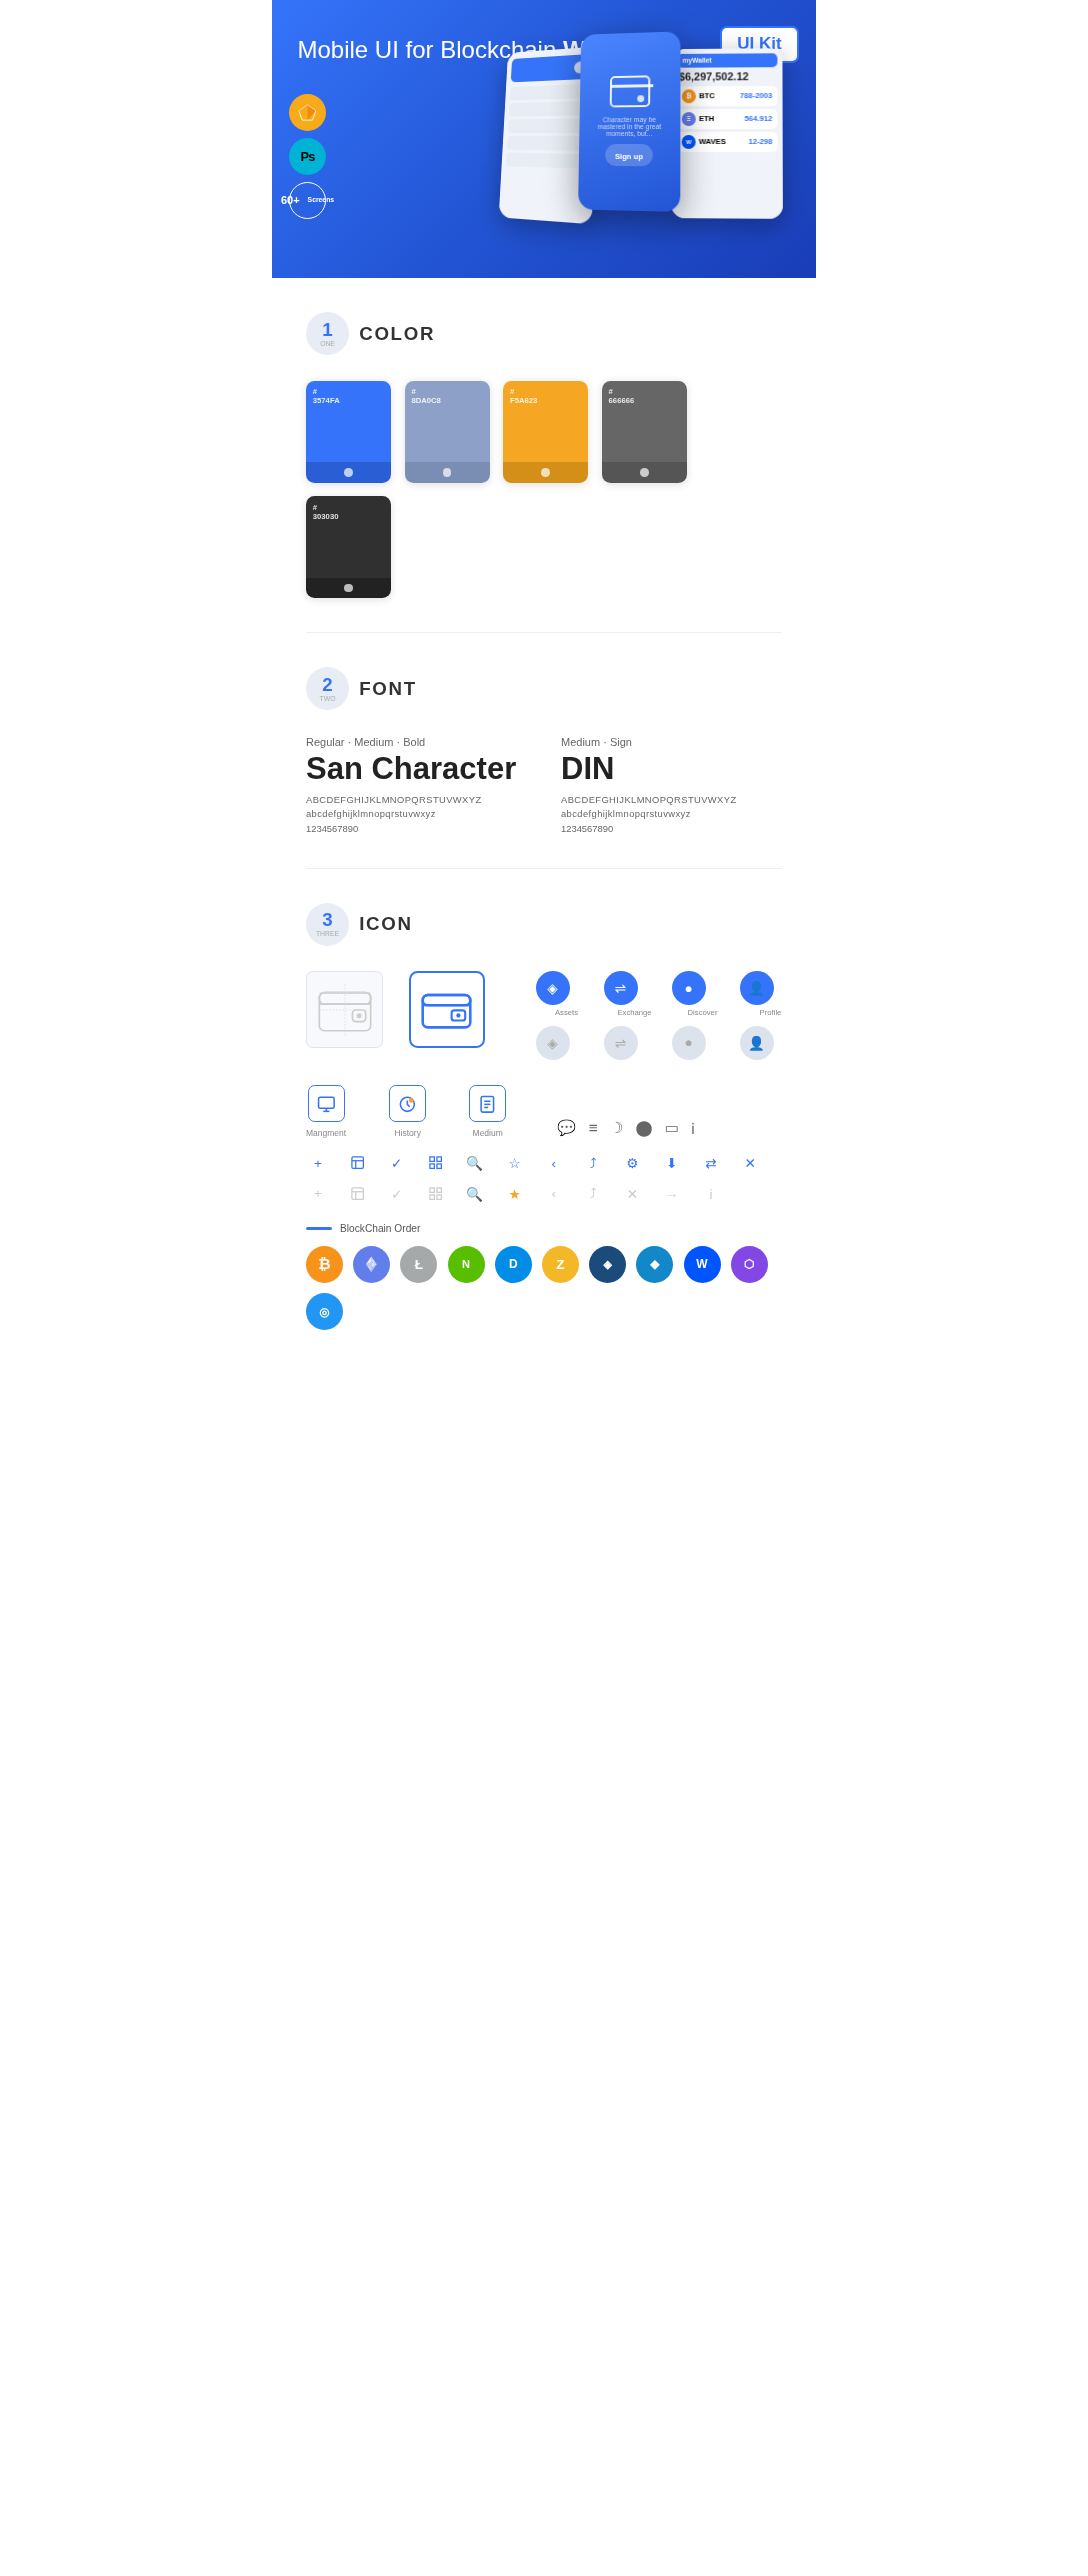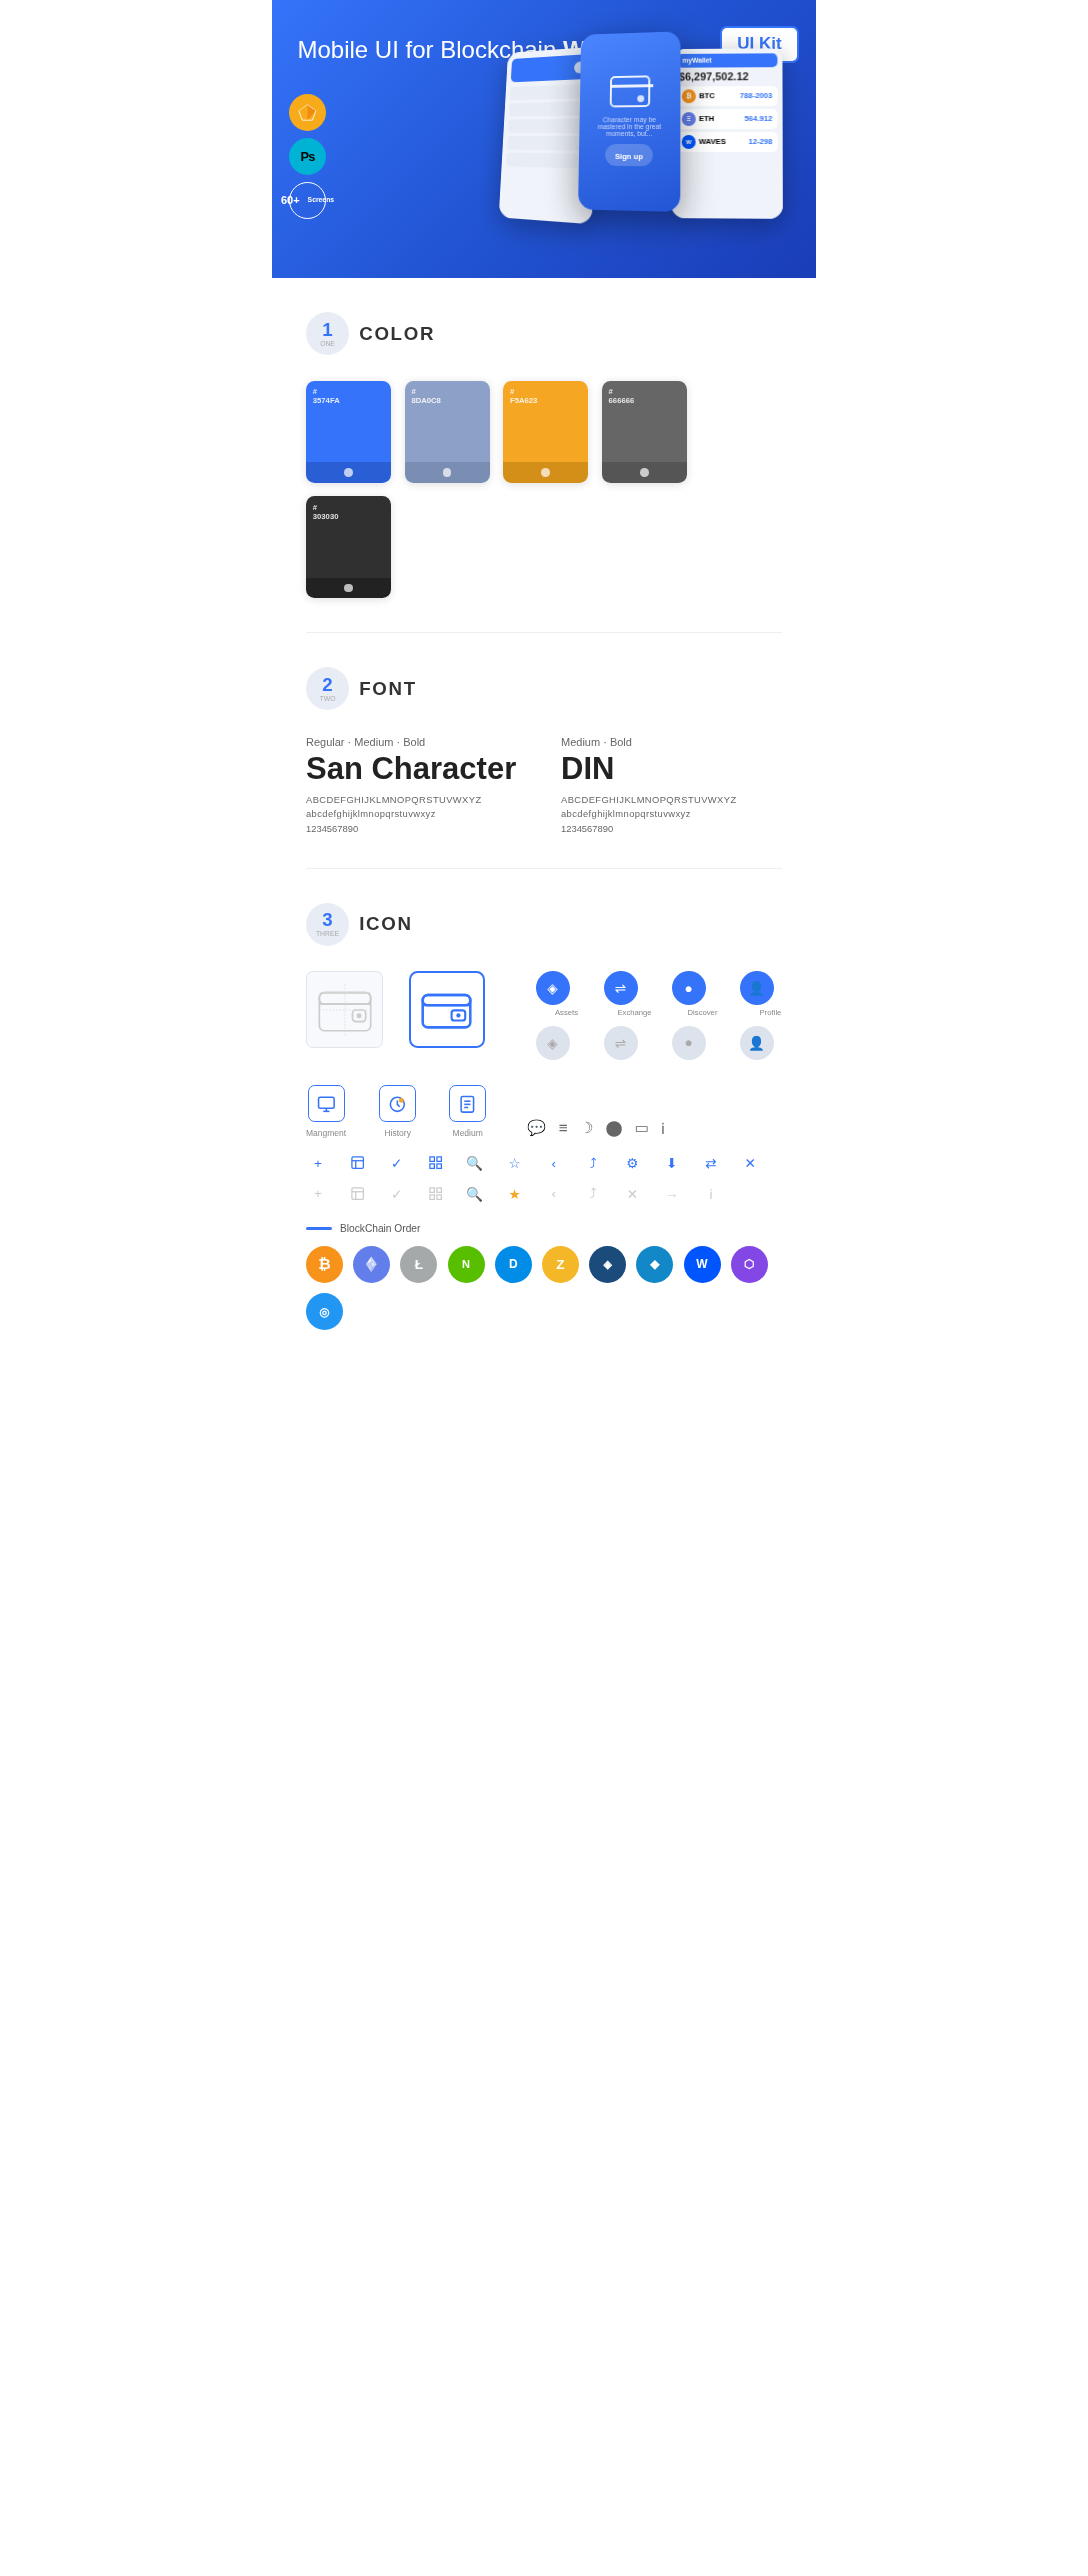--- a/index.html
+++ b/index.html
@@ -253,21 +253,21 @@
     .crypto-stratis { background: #1388C8; }
     .crypto-waves { background: #0055FF; }
     .crypto-matic { background: #8247E5; }
     .crypto-skycoin { background: #2196F3; }
 
     .divider { height: 0.9px; background: #eee; margin: 0 34px; }
 
     
     .mgmt-icons-row {
       display: flex;
-      gap: 33px;
+      gap: 43px;
       align-items: flex-end;
       margin-bottom: 13.6px;
     }
     .mgmt-icon-item {
       display: flex;
       flex-direction: column;
       align-items: center;
       gap: 5.1px;
     }
     .mgmt-icon-box {
@@ -448,21 +448,21 @@
 
   <div class="font-cols">
     <div class="font-col">
       <div class="font-style-label">Regular · Medium · Bold</div>
       <div class="font-name">San Character</div>
       <div class="font-alphabet">ABCDEFGHIJKLMNOPQRSTUVWXYZ</div>
       <div class="font-alphabet">abcdefghijklmnopqrstuvwxyz</div>
       <div class="font-numbers">1234567890</div>
     </div>
     <div class="font-col">
-      <div class="font-style-label">Medium · Bold</div>
+      <div class="font-style-label">Medium · Sign</div>
       <div class="font-name din">DIN</div>
       <div class="font-alphabet">ABCDEFGHIJKLMNOPQRSTUVWXYZ</div>
       <div class="font-alphabet">abcdefghijklmnopqrstuvwxyz</div>
       <div class="font-numbers">1234567890</div>
     </div>
   </div>
 </div>
 
 <div class="divider"></div>
 

